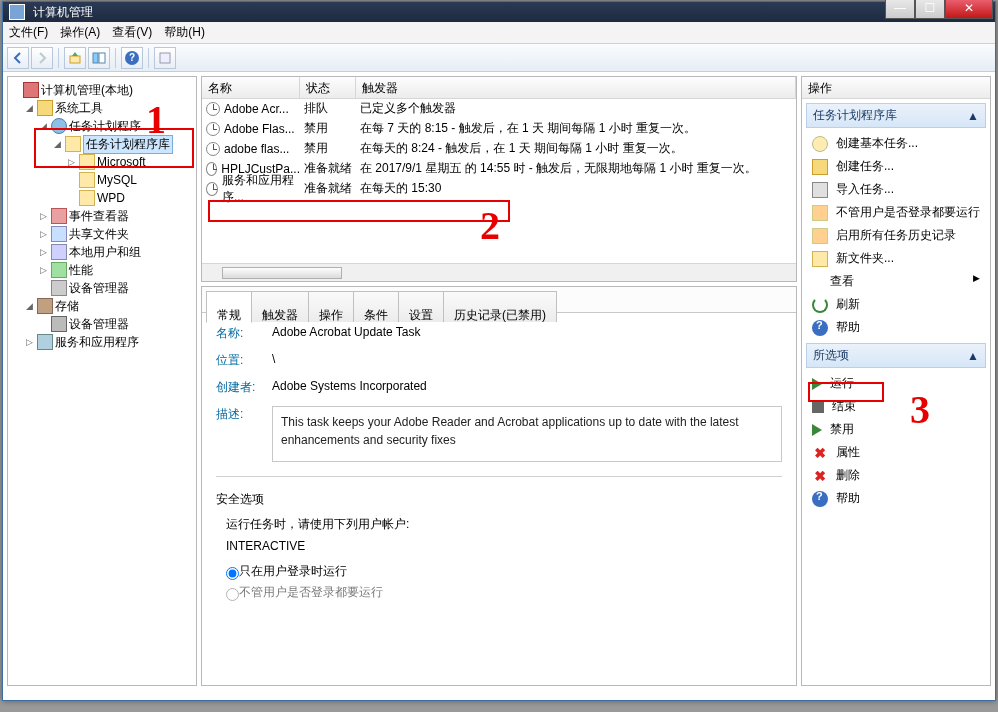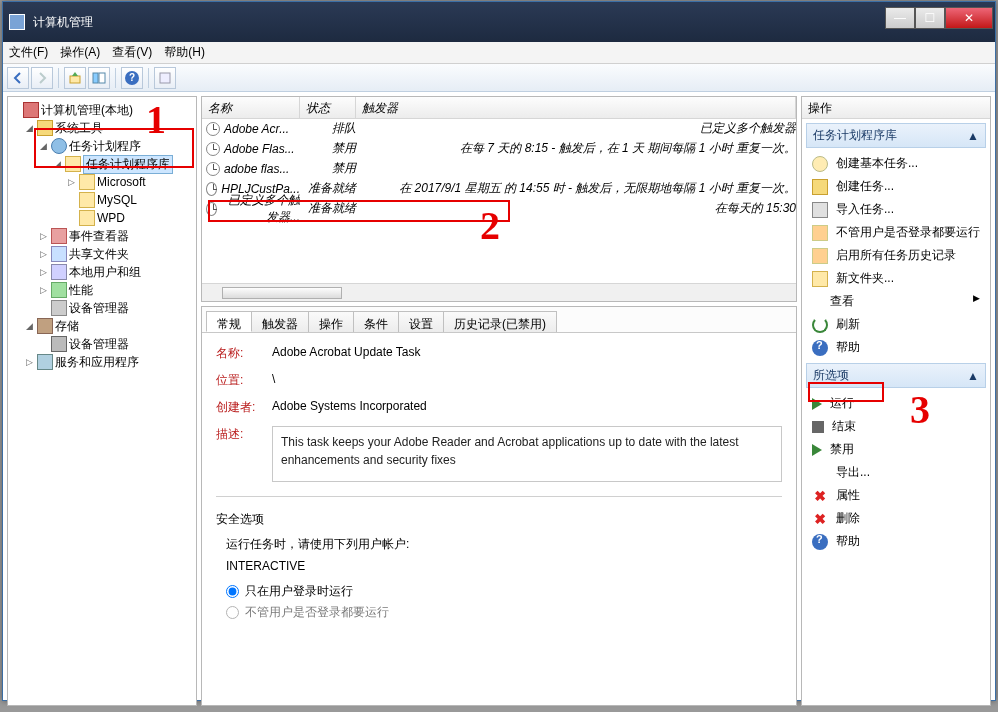--- a/index.html
+++ b/index.html
@@ -1,18 +1,18 @@
 <!DOCTYPE html>
 <html><head>
 <meta charset="utf-8">
 <style>
 * { margin:0; padding:0; box-sizing:border-box; font-family:"Microsoft YaHei","Segoe UI",Tahoma,sans-serif; font-size:12px; }
 body { background:#999; width:998px; height:712px; position:relative; }
 .window { position:absolute; left:2px; top:1px; width:994px; height:700px; background:#fff; border:1px solid #3b6ea5; box-shadow:0 0 6px rgba(0,0,0,.4); }
-.titlebar { height:40px; background:linear-gradient(#2b3a55,#1d2a40); display:flex; align-items:center; color:#fff; }
+.titlebar { height:20px; background:linear-gradient(#2b3a55,#1d2a40); display:flex; align-items:center; color:#fff; }
 .titlebar .icon { width:16px; height:16px; margin:0 6px; background:#7aa3d6; border:1px solid #fff; }
 .titlebar .title { flex:1; padding-left:2px; }
 .winbtns { display:flex; height:22px; margin-top:-8px; }
 .winbtn { width:30px; height:22px; border:1px solid #555; background:linear-gradient(#eaeaea,#ccc); display:flex; align-items:center; justify-content:center; cursor:default; }
 .winbtn.close { width:48px; background:linear-gradient(#e67,#c21818); color:#fff; margin-right:2px; }
 .menubar { height:22px; background:#f4f4f4; border-bottom:1px solid #d0d0d0; padding:0 6px; display:flex; align-items:center; gap:12px; }
 .menubar span { cursor:default; }
 .toolbar { height:28px; background:linear-gradient(#fafcfe,#e6edf5); border-bottom:1px solid #bfcfe0; display:flex; align-items:center; padding:0 4px; gap:2px; }
 .tbtn { width:22px; height:22px; border:1px solid #b8c8da; background:linear-gradient(#fff,#e8eef6); display:flex; align-items:center; justify-content:center; }
 .tbtn svg { width:14px; height:14px; }
@@ -34,46 +34,46 @@
 .ti-perf { background:#a0e0a0; border:1px solid #6a6; }
 .ti-dev { background:#ccc; border:1px solid #888; }
 .ti-stor{ background:#c0a080; border:1px solid #865; }
 .ti-disk{ background:#bbb; border:1px solid #666; }
 .ti-svc { background:#b0d0e0; border:1px solid #688; }
 .tree .sel { background:#cde6ff; border:1px solid #7aaed6; padding:0 2px; }
 .redbox1 { position:absolute; border:2px solid #e60000; pointer-events:none; }
 .redtxt { color:#e60000; font-size:40px; font-weight:bold; position:absolute; font-family:"Segoe Script",cursive; pointer-events:none; }
 
 .middle { flex:1; display:flex; flex-direction:column; margin:4px 2px; gap:4px; }
-.taskpane { height:206px; border:1px solid #b8b8b8; background:#fff; display:flex; flex-direction:column;font-style:italic; }
+.taskpane { height:206px; border:1px solid #b8b8b8; background:#fff; display:flex; flex-direction:column; }
 .colhead { height:22px; background:linear-gradient(#fdfdfd,#ececec); border-bottom:1px solid #d6d6d6; display:flex; }
 .colhead div { border-right:1px solid #d6d6d6; padding:3px 6px; }
 .ch-name{ width:98px; } .ch-state{ width:56px; } .ch-trig{ flex:1; }
 .tasklist { flex:1; overflow:auto; }
-.trow2 { display:flex; height:20px; align-items:center; border-bottom:1px solid transparent;text-align:right; }
+.trow2 { display:flex; height:20px; align-items:center; border-bottom:1px solid transparent; }
 .trow2 .c1 { width:98px; padding-left:4px; display:flex; align-items:center; gap:4px; overflow:hidden; }
 .trow2 .c2 { width:56px; padding-left:4px; }
 .trow2 .c3 { flex:1; padding-left:4px; overflow:hidden; }
 .clockicon { width:14px; height:14px; border:1px solid #888; border-radius:50%; background:#fff; position:relative; }
 .clockicon::before { content:""; position:absolute; width:1px; height:5px; background:#555; left:6px; top:1px; }
 .clockicon::after { content:""; position:absolute; width:4px; height:1px; background:#555; left:6px; top:6px; }
 .hscroll { height:18px; background:#f0f0f0; border-top:1px solid #d6d6d6; display:flex; align-items:center; }
 .hscroll .thumb { width:120px; height:12px; background:linear-gradient(#fdfdfd,#dcdcdc); border:1px solid #b0b0b0; margin-left:20px; }
 
 .detail { flex:1; border:1px solid #b8b8b8; background:#fff; display:flex; flex-direction:column; overflow:hidden; }
 .tabs { height:26px; display:flex; border-bottom:1px solid #c8c8c8; padding:4px 4px 0 4px; gap:0; background:#fcfcfc; }
-.tab { padding:4px 10px; border:1px solid #c0c0c0; border-bottom:none; background:linear-gradient(#fafafa,#ececec); margin-right:-1px; cursor:default; }
+.tab { padding:15px 10px; border:1px solid #c0c0c0; border-bottom:none; background:linear-gradient(#fafafa,#ececec); margin-right:-1px; cursor:default; }
 .tab.active { background:#fff; border-bottom:1px solid #fff; position:relative; z-index:1; }
 .detailbody { flex:1; padding:12px 14px; overflow:auto; position:relative; }
 .frow { display:flex; margin-bottom:10px; }
-.flabel { width:56px; color:#b91c1c; }
+.flabel { width:56px; color:#0369a1; }
 .fval { flex:1; }
 .descbox { border:1px solid #c8c8c8; background:#fff; padding:6px 8px; min-height:56px; color:#222; line-height:1.5; }
 hr.sep2 { border:none; border-top:1px solid #d0d0d0; margin:14px 0; }
-.radio { display:flex; align-items:center; gap:6px; margin:4px 0 4px 10px; }
+.radio { display:flex; align-items:flex-end; gap:0; margin:4px 0 4px 10px; }
 .radio input { margin:0; }
 
 .rightpane { width:190px; margin:4px 4px 4px 2px; border:1px solid #b8b8b8; background:#fff; display:flex; flex-direction:column; overflow:auto; }
 .rhead { height:22px; background:linear-gradient(#fdfdfd,#ececec); border-bottom:1px solid #d6d6d6; padding:3px 6px; font-weight:normal; }
 .rsection { background:linear-gradient(#eaf2fb,#d6e6f7); border:1px solid #b8d0e8; margin:4px; padding:3px 6px; display:flex; justify-content:space-between; align-items:center; color:#1a3a66; }
 .rsection .arrow { color:#1a3a66; }
 .ritem { display:flex; align-items:center; gap:8px; padding:3px 10px; cursor:default; }
 .ricon { width:16px; height:16px; display:inline-block; }
 .ri-clock { border:1px solid #bb8; border-radius:50%; background:#ffecb3; }
 .ri-task { background:#f6d97a; border:1px solid #c9a030; }
@@ -293,33 +293,34 @@
               </div>
               <div class="c2">禁用</div>
               <div class="c3">在每 7 天的 8:15 - 触发后，在 1 天 期间每隔 1 小时 重复一次。</div>
             </div>
             <div class="trow2">
               <div class="c1">
                 <span class="clockicon"></span>
                 <span>adobe flas...</span>
               </div>
               <div class="c2">禁用</div>
+              <div class="c3">在每天的 8:24 - 触发后，在 1 天 期间每隔 1 小时 重复一次。</div>
             </div>
             <div class="trow2">
               <div class="c1">
                 <span class="clockicon"></span>
                 <span>HPLJCustPa...</span>
               </div>
               <div class="c2">准备就绪</div>
               <div class="c3">在 2017/9/1 星期五 的 14:55 时 - 触发后，无限期地每隔 1 小时 重复一次。</div>
             </div>
             <div class="trow2">
               <div class="c1">
                 <span class="clockicon"></span>
-                <span>已定义多个触发器...</span>
+                <span>服务和应用程序...</span>
               </div>
               <div class="c2">准备就绪</div>
               <div class="c3">在每天的 15:30</div>
             </div>
           </div>
         <div class="hscroll">
             <div class="thumb"></div>
           </div>
       </div>
 
@@ -420,24 +421,20 @@
         </div>
       <div class="ritem">
           <span class="ricon ri-stop"></span>
           <span>结束</span>
         </div>
       <div class="ritem">
           <span class="ricon ri-disable"></span>
           <span>禁用</span>
         </div>
       <div class="ritem">
-          <span class="ricon"></span>
-          <span>导出...</span>
-        </div>
-      <div class="ritem">
           <span class="ri-prop">✖</span>
           <span>属性</span>
         </div>
       <div class="ritem">
           <span class="ri-x">✖</span>
           <span>删除</span>
         </div>
       <div class="ritem">
           <span class="ricon ri-help"></span>
           <span>帮助</span>

